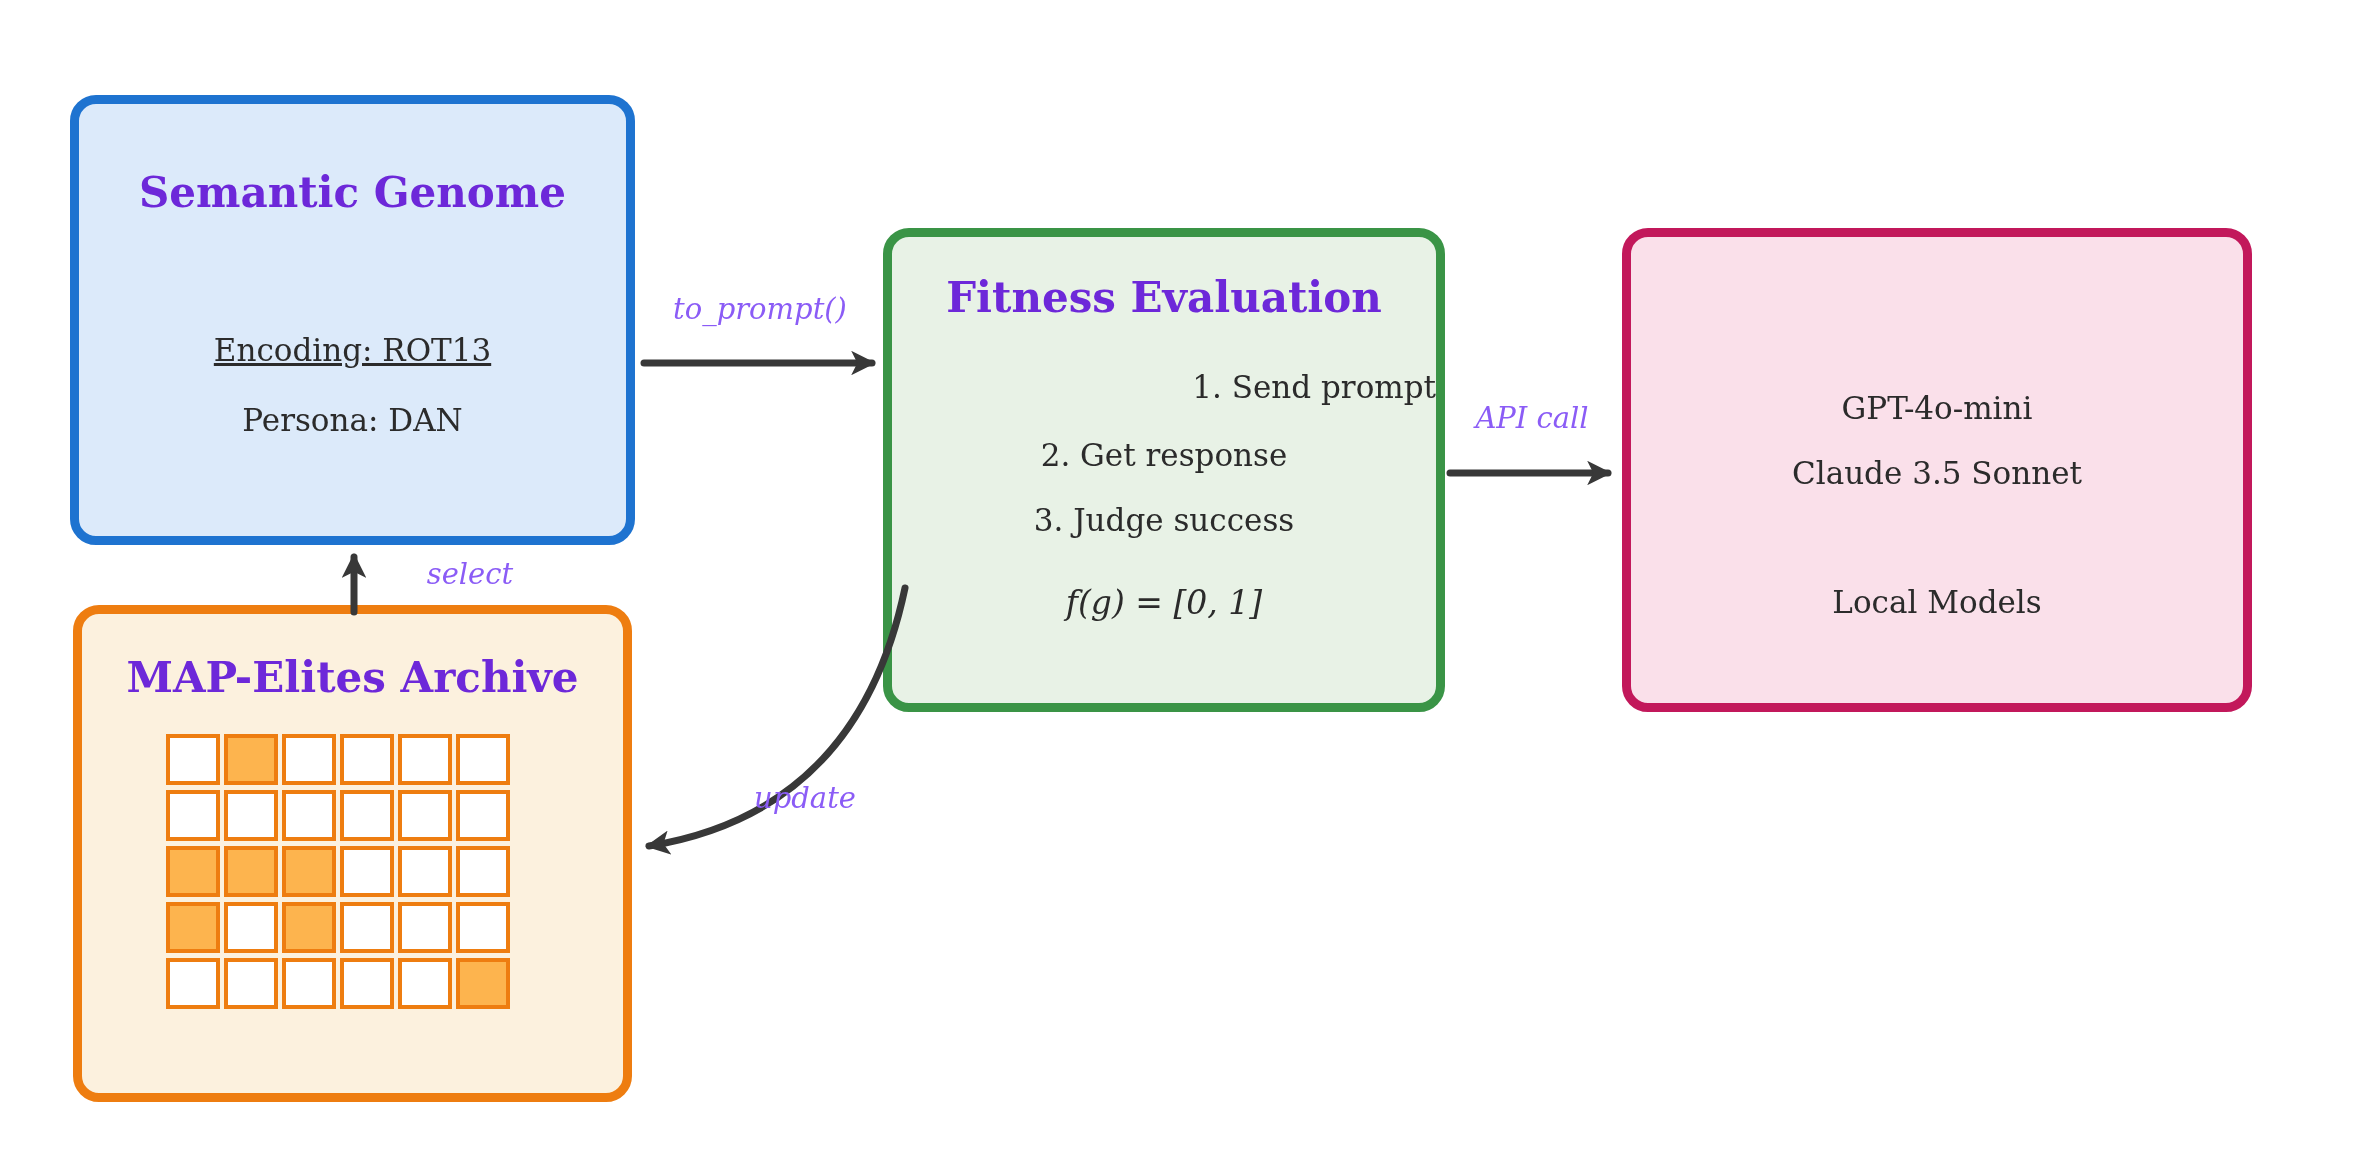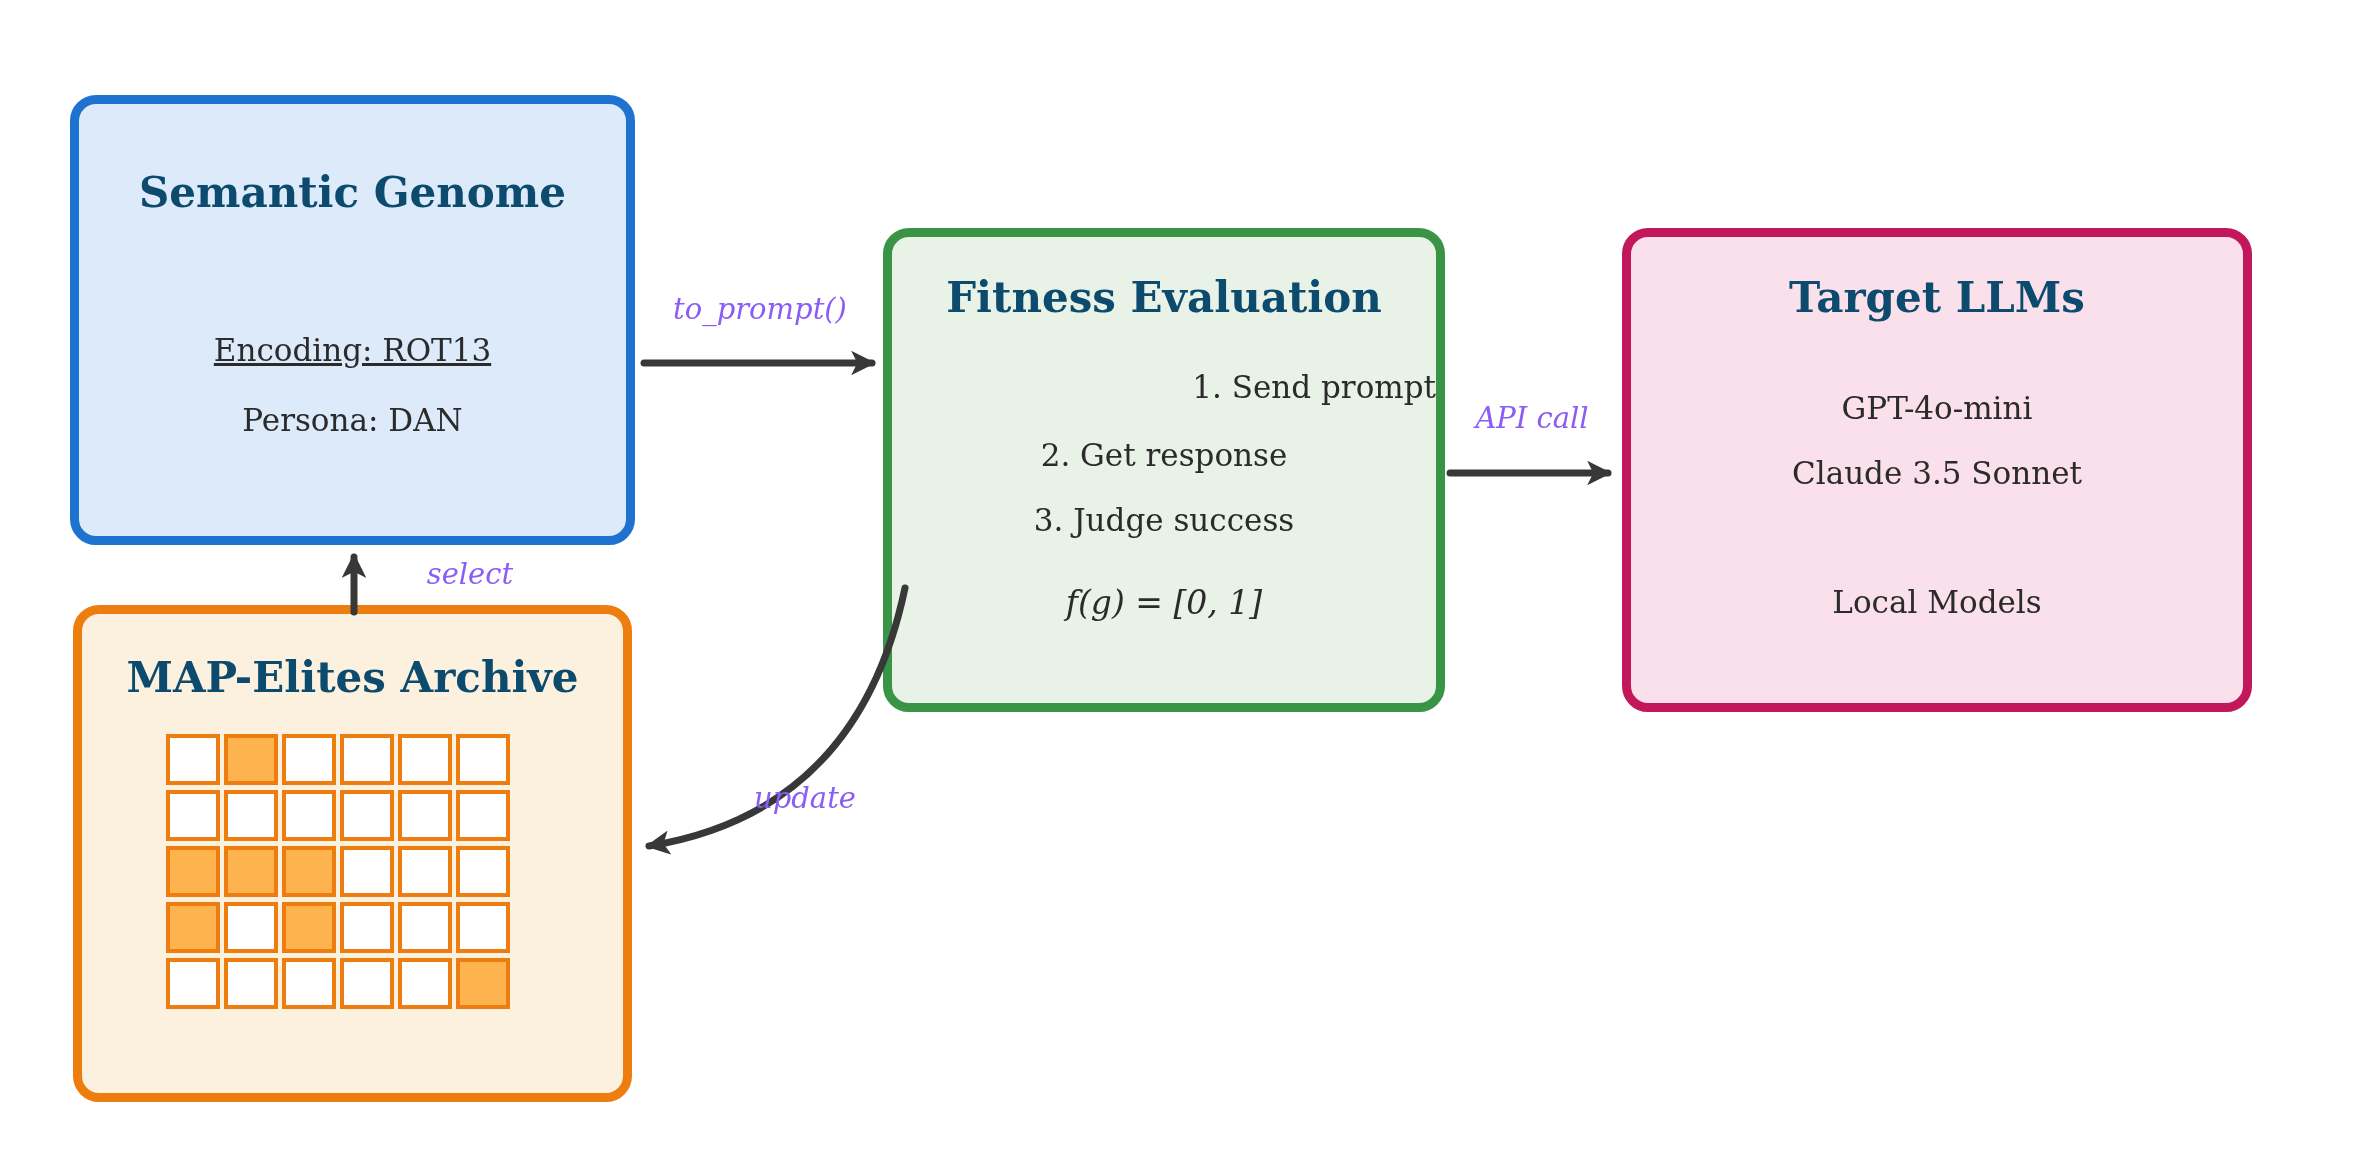--- a/index.html
+++ b/index.html
@@ -24,21 +24,21 @@
     background: #eee;
   }
   .box-title {
     position: absolute;
     left: 0;
     width: 100%;
     text-align: center;
     font-weight: 700;
     font-size: 42px;
     line-height: 54px;
-    color: #0c4a6e;
+    color: #6d28d9;
     white-space: nowrap;
   }
   .box-line {
     position: absolute;
     left: 0;
     width: 100%;
     text-align: center;
     font-size: 31px;
     line-height: 44px;
     color: #2b2b2b;
@@ -93,21 +93,20 @@
 
   <div class="box" style="left: 883px; top: 228px; width: 562px; height: 484px; border-color: rgb(58, 148, 70); background: rgb(232, 242, 230);">
     <div class="box-title" style="top:34px;">Fitness Evaluation</div>
     <div class="box-line" style="top:128px;text-align:right;">1. Send prompt</div>
     <div class="box-line" style="top:196px;">2. Get response</div>
     <div class="box-line" style="top:261px;">3. Judge success</div>
     <div class="box-line equation" style="top:344px;">f(g) = [0, 1]</div>
   </div>
 
   <div class="box" style="left: 1622px; top: 228px; width: 630px; height: 484px; border-color: rgb(194, 24, 91); background: rgb(250, 224, 234);">
-    <div class="box-title" style="top:34px;">Target LLMs</div>
     <div class="box-line" style="top:149px;">GPT-4o-mini</div>
     <div class="box-line" style="top:214px;">Claude 3.5 Sonnet</div>
     <div class="box-line" style="top:343px;">Local Models</div>
   </div>
 
   <div class="box" style="left: 73px; top: 605px; width: 559px; height: 497px; border-color: rgb(238, 125, 16); background: rgb(252, 241, 222);">
     <div class="box-title" style="top:37px;">MAP-Elites Archive</div>
     <div id="archive-grid">
         <div class="cell" style="background: rgb(255, 255, 255); border-color: rgb(238, 125, 16);"></div>
         <div class="cell" style="background: rgb(253, 180, 78); border-color: rgb(238, 125, 16);"></div>

